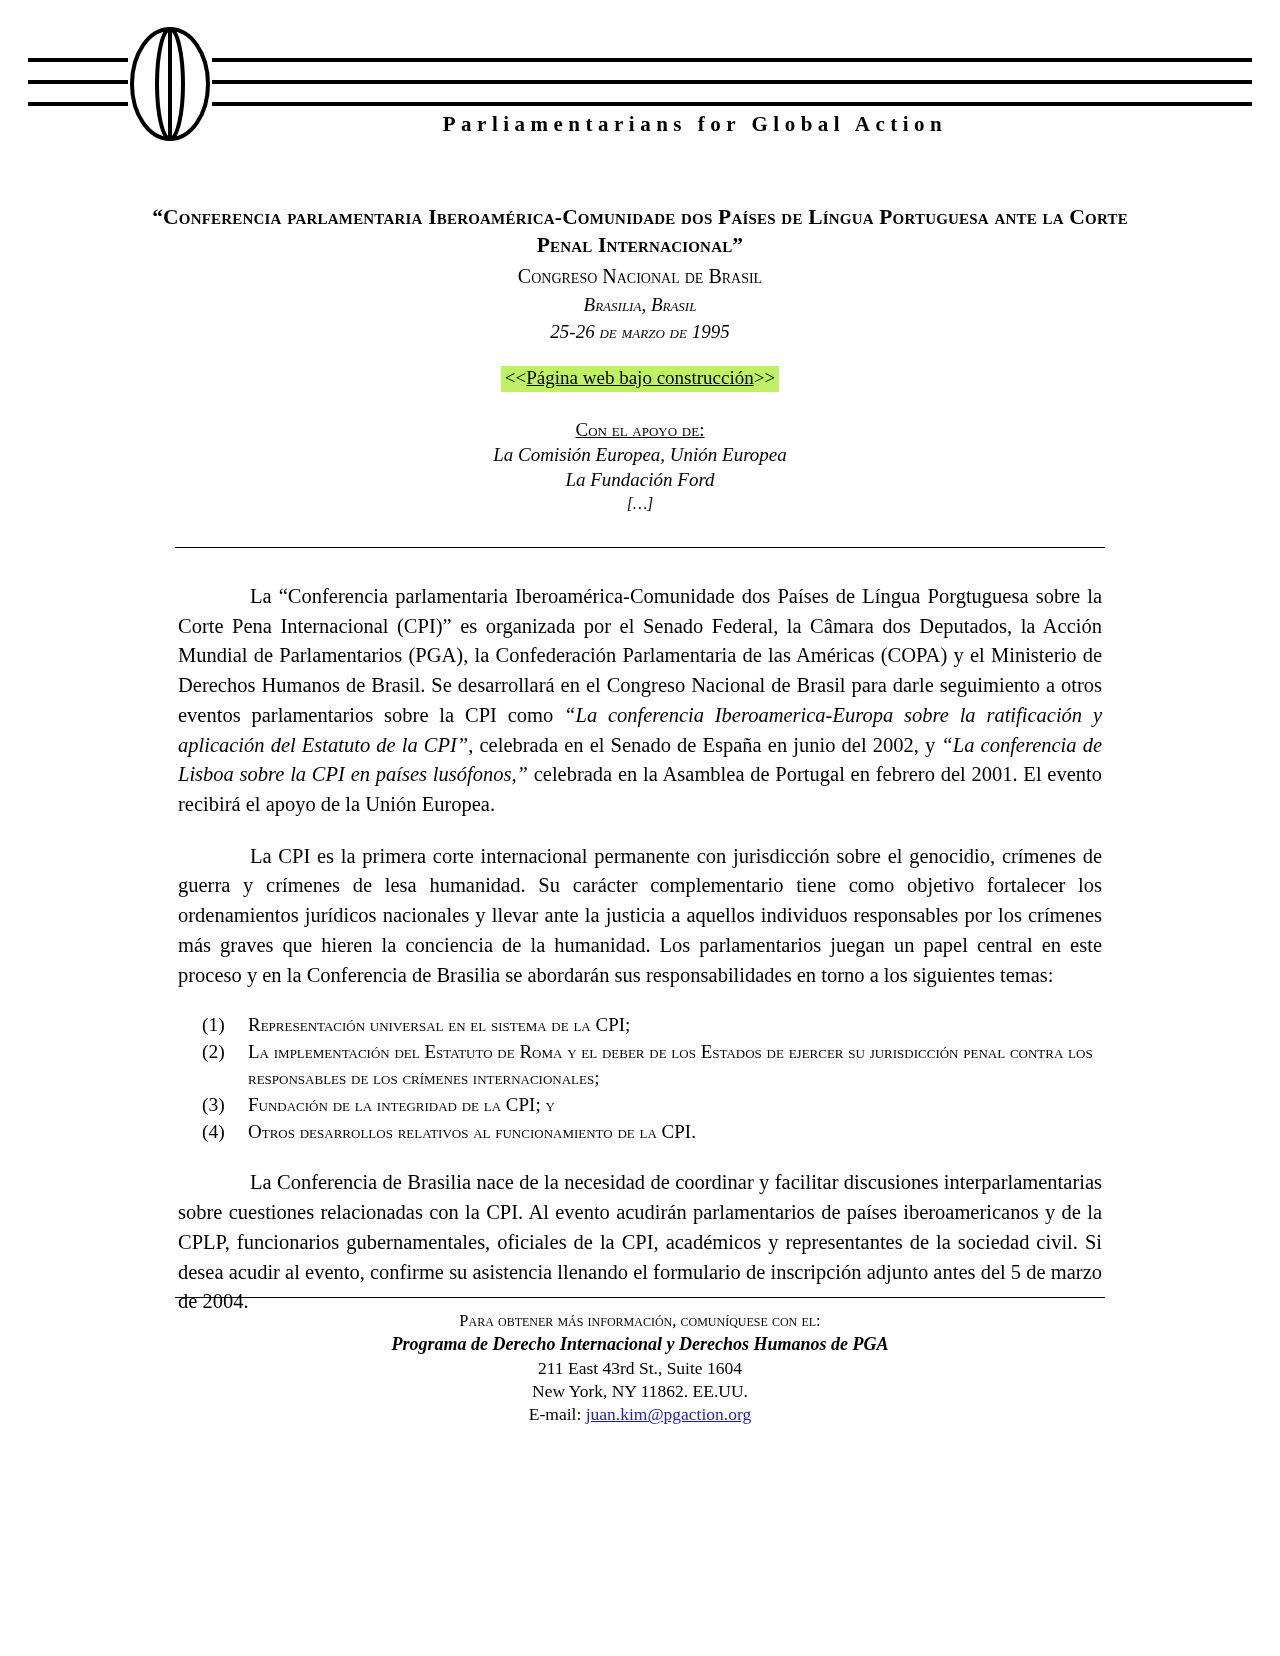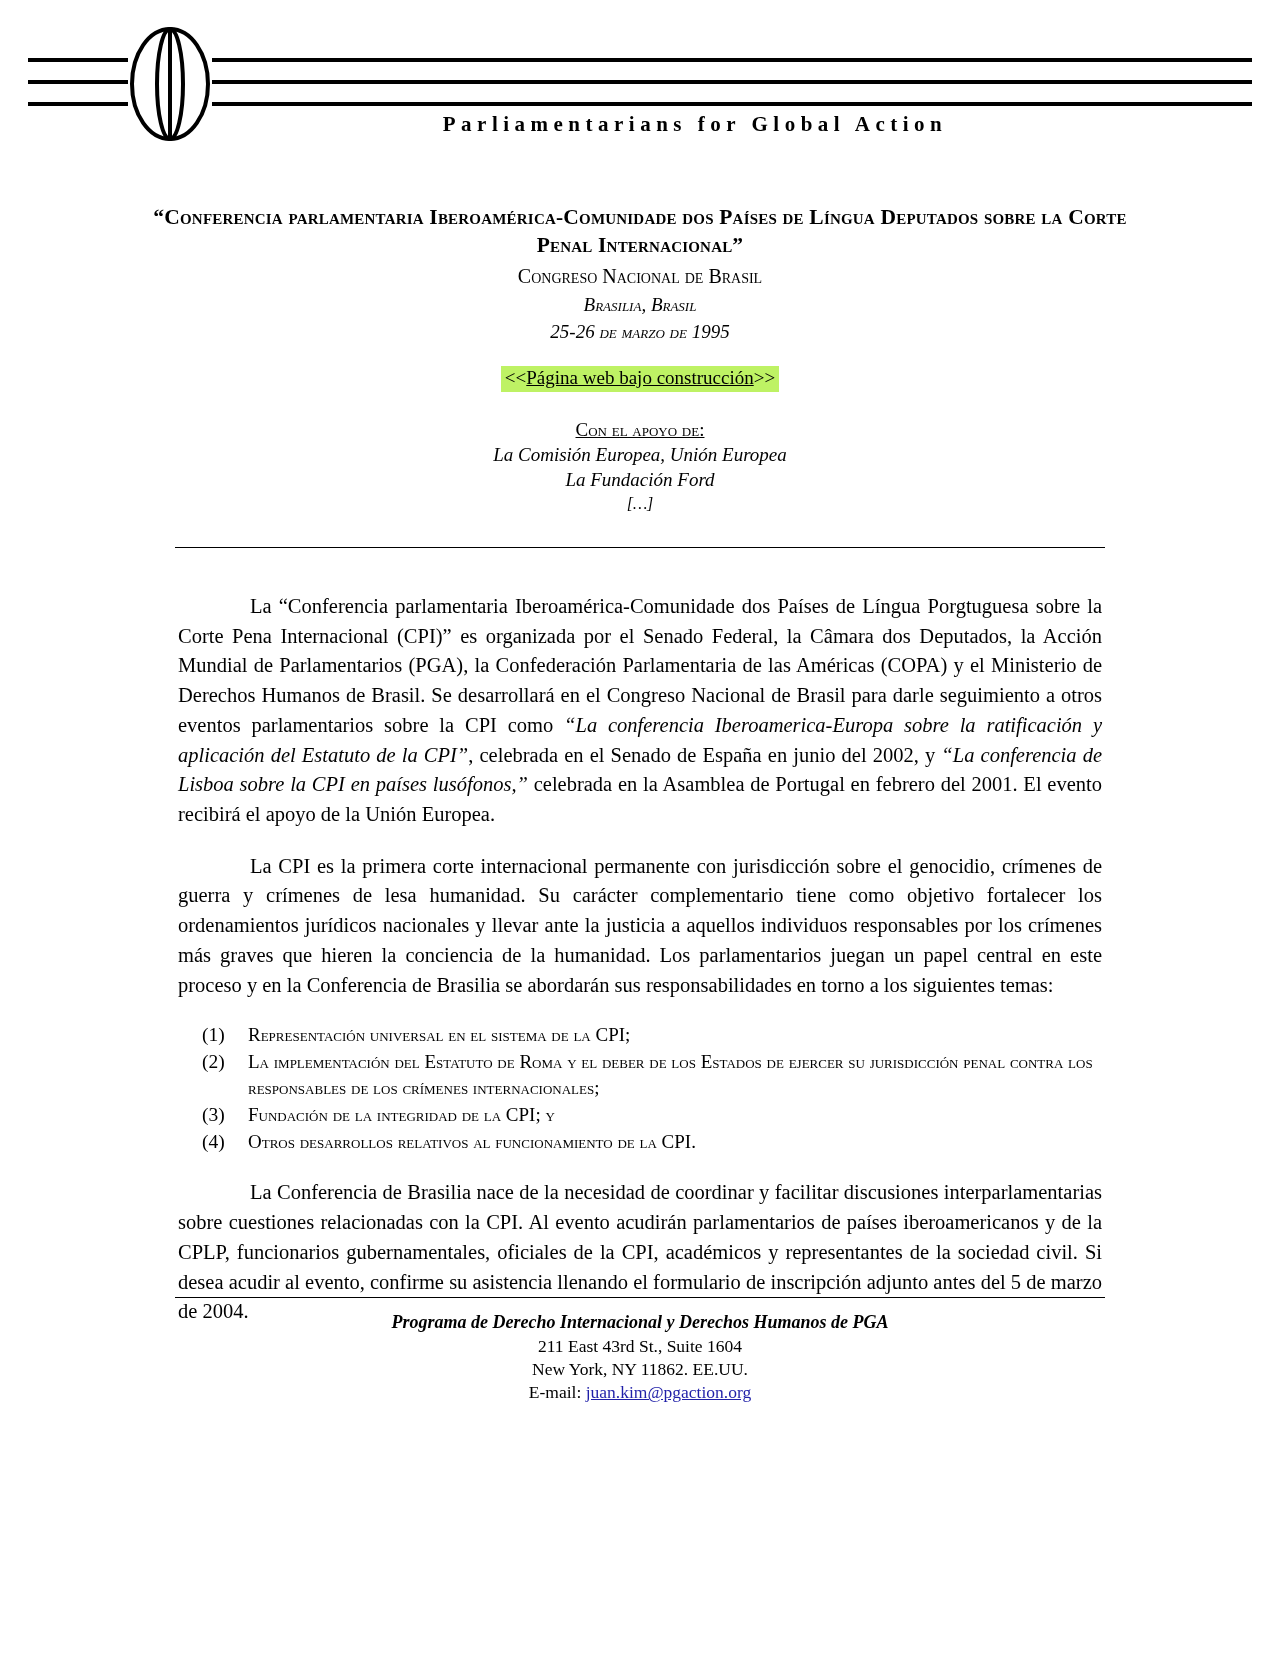--- a/index.html
+++ b/index.html
@@ -137,21 +137,21 @@
   }
 
   .divider {
     border: none;
     border-top: 1.3px solid #000;
     margin: 32px 175px 0 175px;
   }
 
   
   .body-area {
-    margin: 14px 178px;
+    margin: 4px 178px;
     padding-top: 30px;
   }
   p.para {
     text-align: justify;
     font-size: 20.5px;
     line-height: 1.45;
     margin: 0 0 22px 0;
     text-indent: 72px;
   }
   p.para:last-child { margin-bottom: 0; }
@@ -234,21 +234,21 @@
           <ellipse cx="42" cy="58" rx="13" ry="55"></ellipse>
           <line x1="42" y1="3" x2="42" y2="113"></line>
         </g>
       </svg>
     </div>
 
     <div class="org-name">Parliamentarians for Global Action</div>
   </div>
 
   <div class="title-block">
-    <div class="conf-title">“Conferencia parlamentaria Iberoamérica-Comunidade dos Países de Língua Deputados sobre la Corte Penal Internacional”</div>
+    <div class="conf-title">“Conferencia parlamentaria Iberoamérica-Comunidade dos Países de Língua Portuguesa ante la Corte Penal Internacional”</div>
     <div class="conf-venue">Congreso Nacional de Brasil</div>
     <div class="conf-city">Brasilia, Brasil</div>
     <div class="conf-dates">25-26 de marzo de 1995</div>
 
     <div class="web-notice-row">
       <span class="web-notice"><span>&lt;&lt;</span><span class="ul">Página web bajo construcción</span><span>&gt;&gt;</span></span>
     </div>
 
     <div class="support-block">
       <div class="support-head">Con el apoyo de:</div>
@@ -284,19 +284,20 @@
         <span>Otros desarrollos relativos al  funcionamiento de la CPI.</span>
       </li>
     </ol>
 
     <p class="para">La Conferencia de Brasilia nace de la necesidad de coordinar y facilitar discusiones interparlamentarias sobre cuestiones relacionadas con la CPI.  Al evento acudirán parlamentarios de países iberoamericanos y de la CPLP,  funcionarios gubernamentales, oficiales de la CPI, académicos y representantes de la sociedad civil.  Si desea acudir al evento, confirme su asistencia llenando el formulario de inscripción adjunto antes del 5 de marzo de 2004.</p>
   </div>
 
   <hr class="footer-divider">
 
   <div class="footer">
+    <div class="f-head">Para obtener más información, comuníquese con el:</div>
     <div class="f-program">Programa de Derecho Internacional y Derechos Humanos de PGA</div>
     <div class="f-line">211 East 43rd St., Suite 1604</div>
     <div class="f-line">New York, NY 11862. EE.UU.</div>
     <div class="f-line"><span>E-mail: </span><a class="f-email-link" href="#">juan.kim@pgaction.org</a></div>
   </div>
 
 </div>
 
 </body></html>

